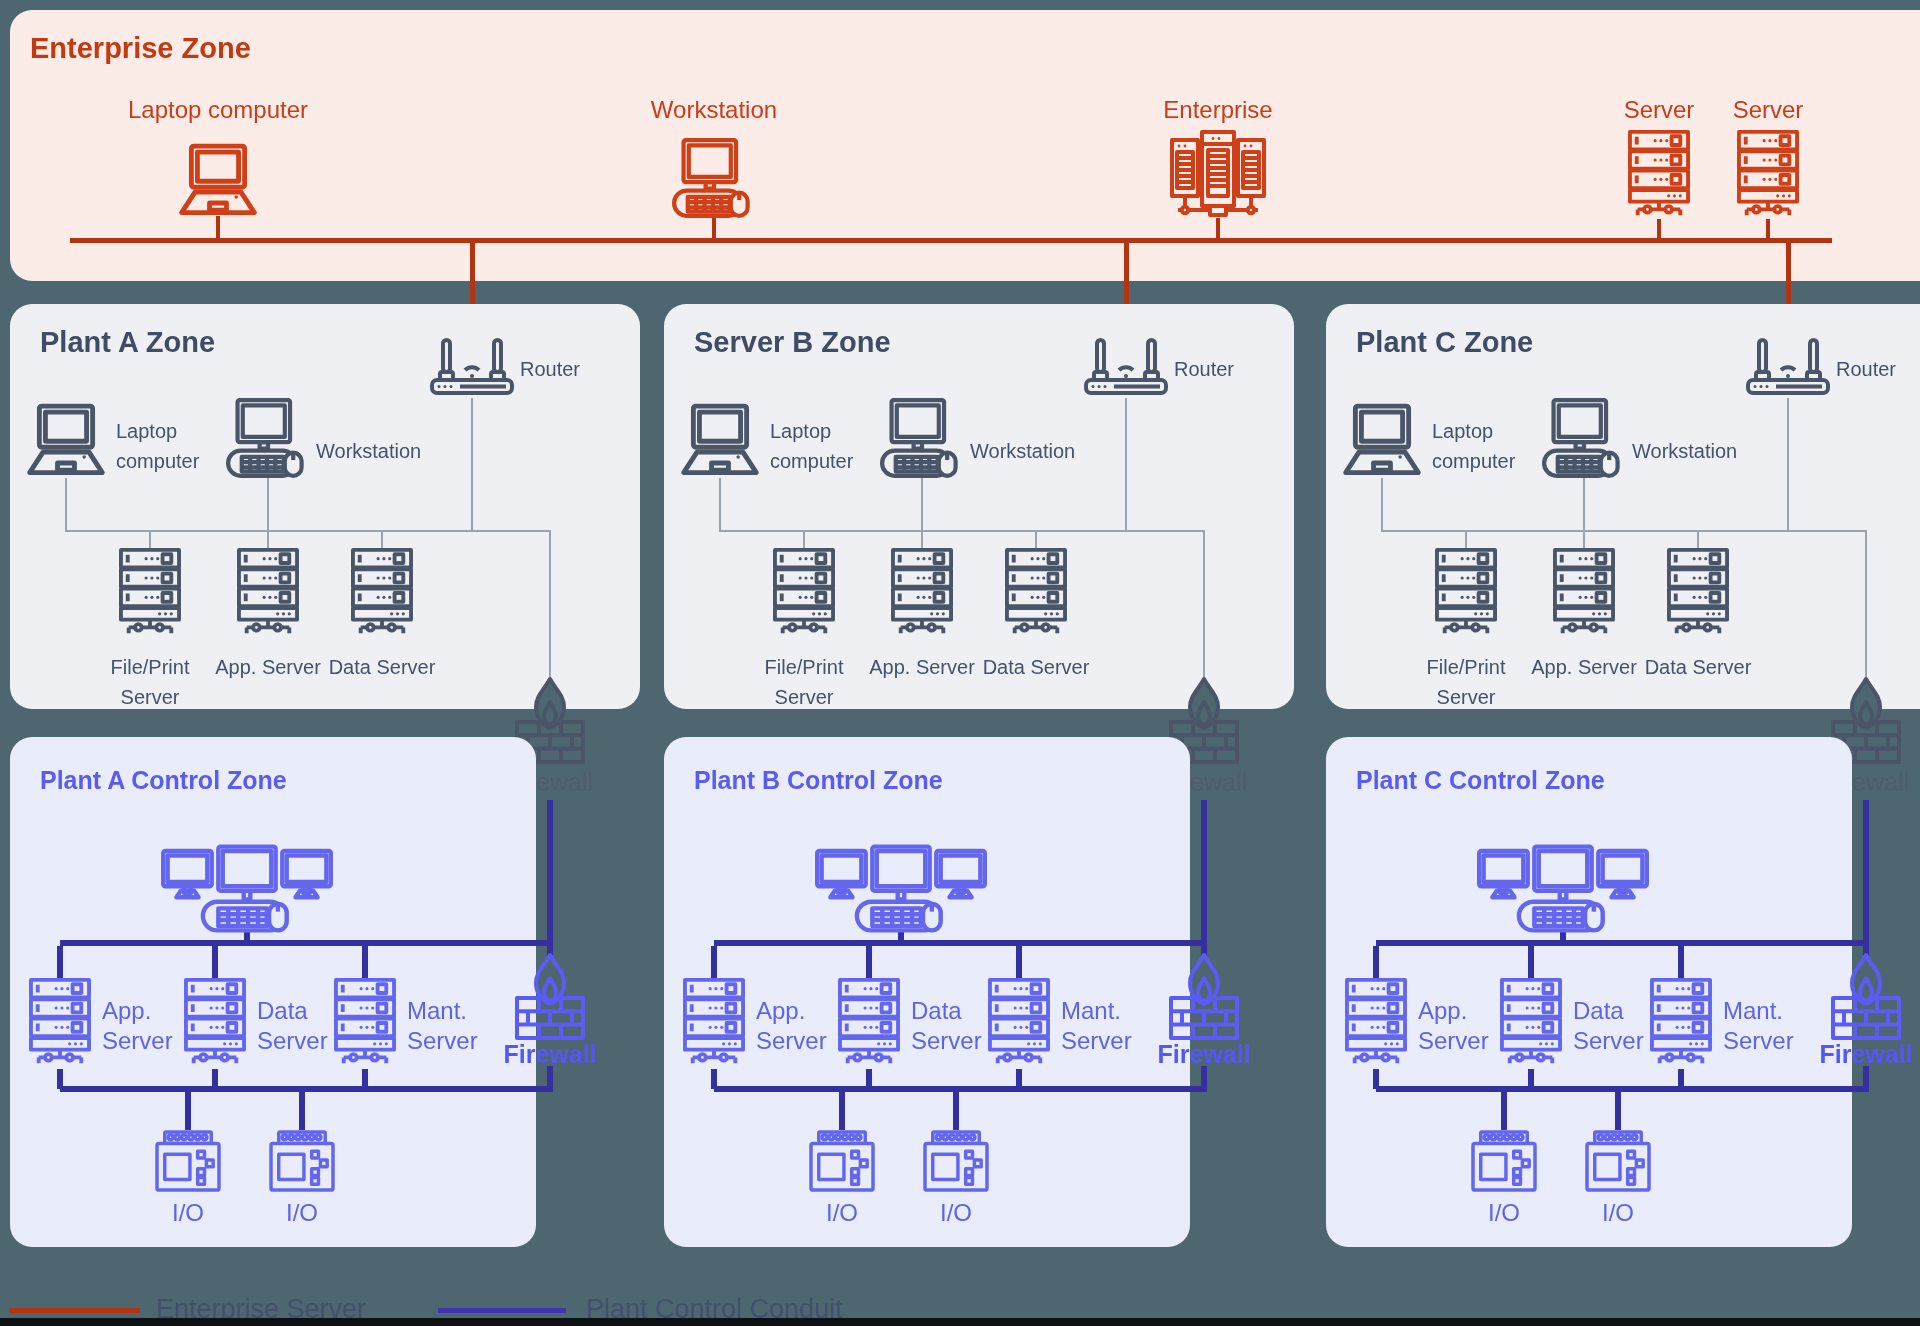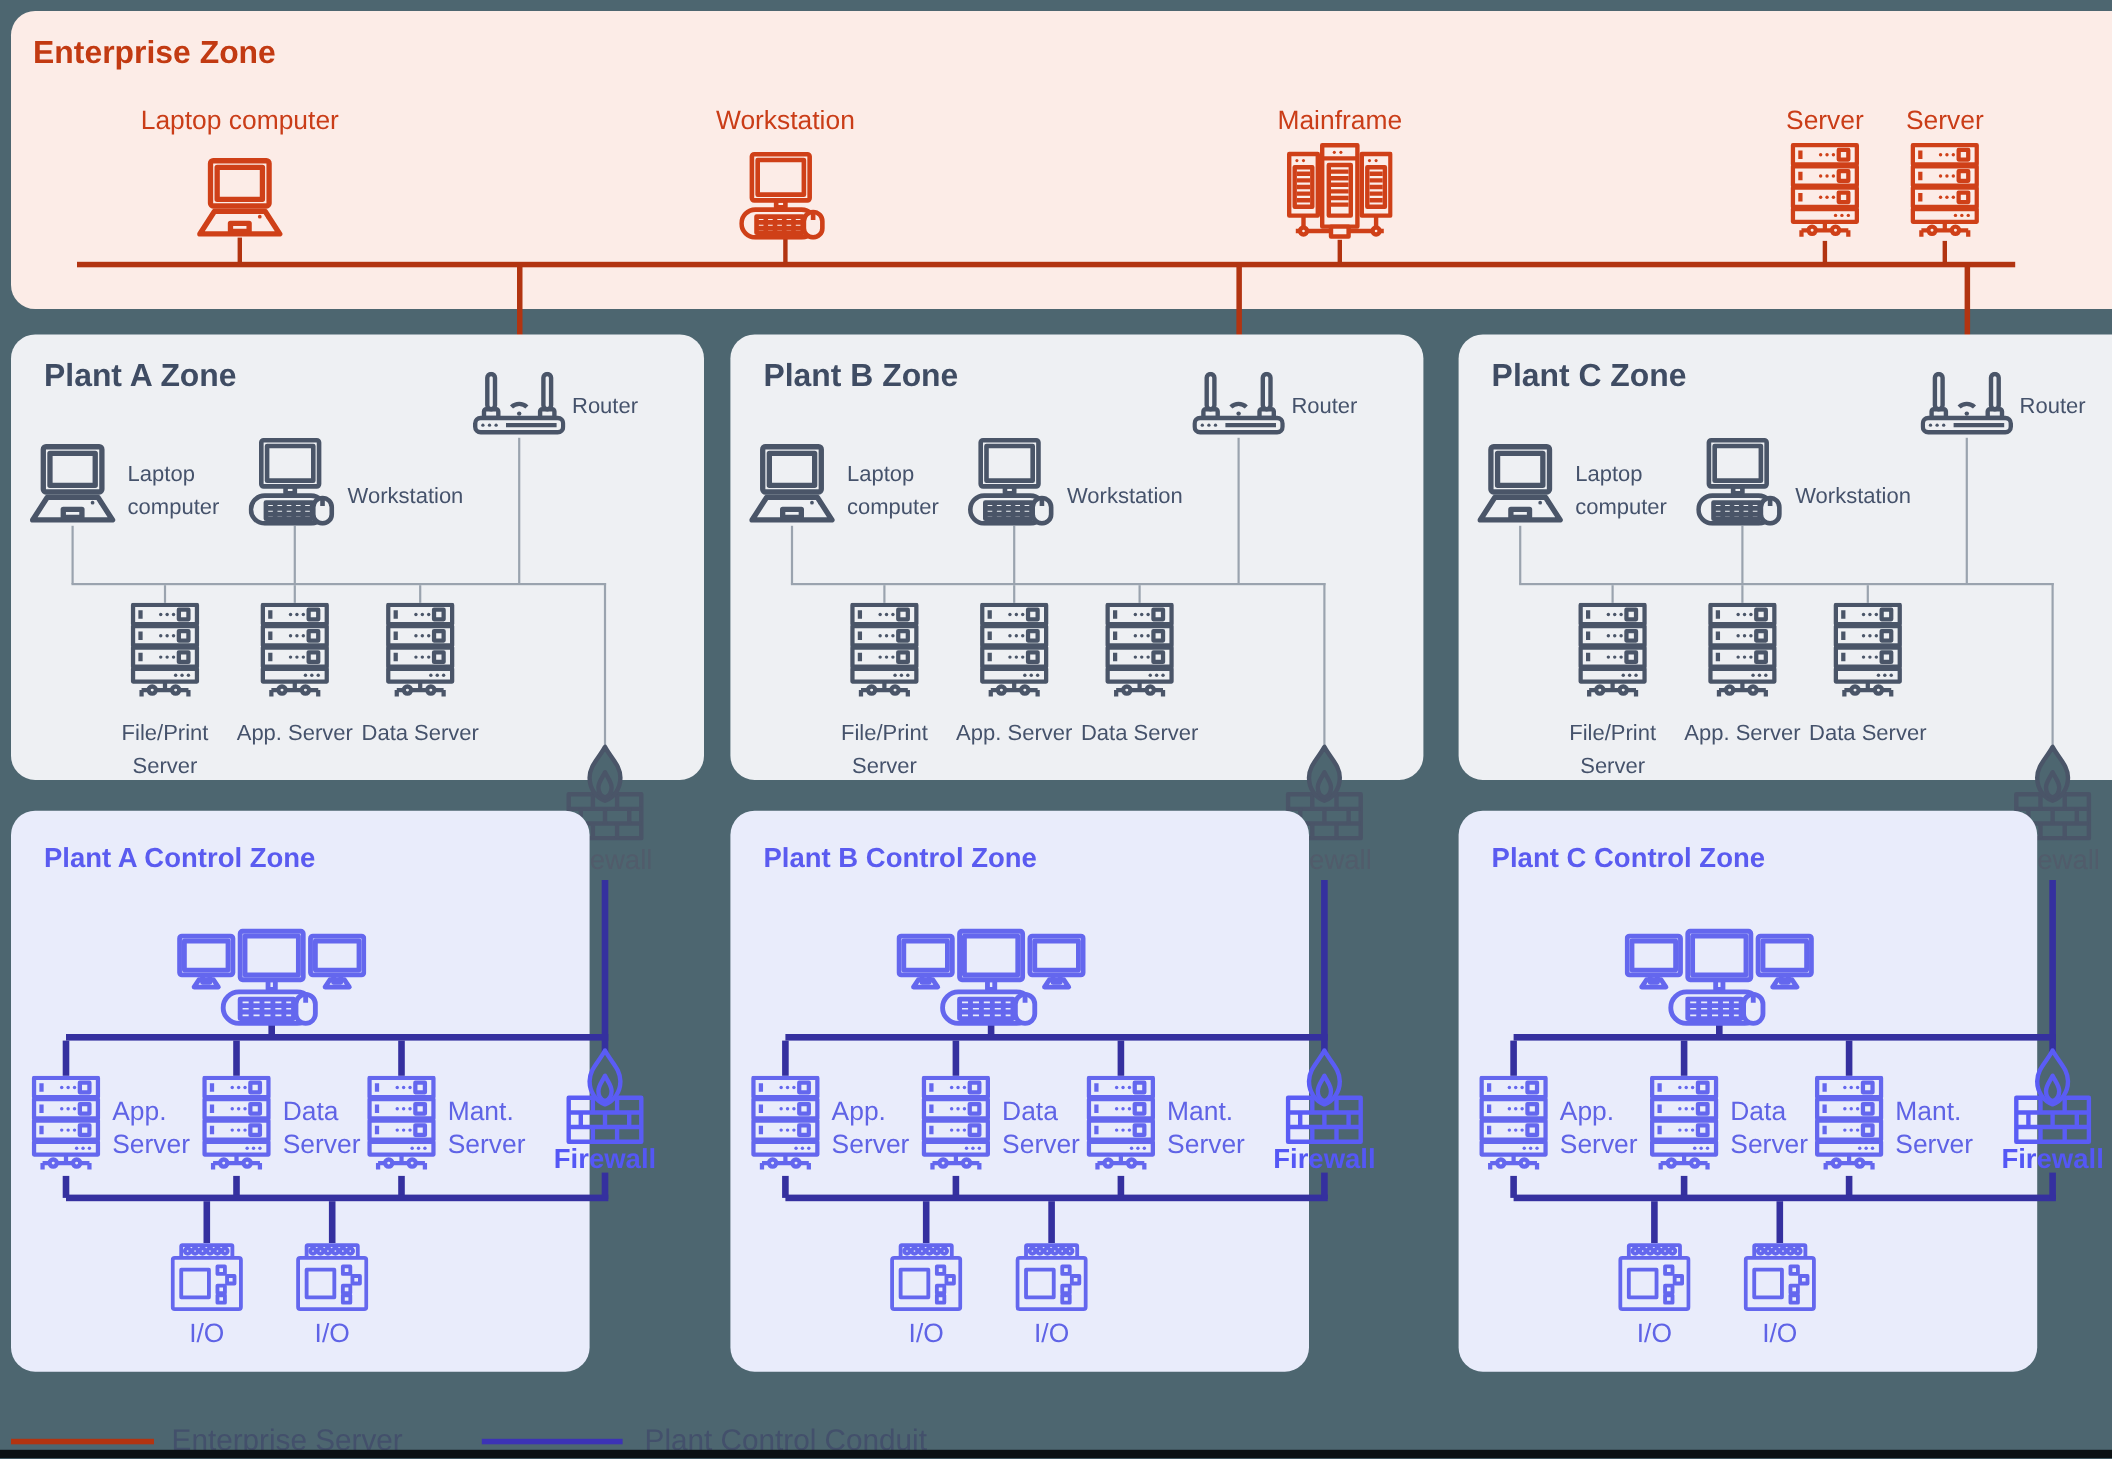--- a/index.html
+++ b/index.html
@@ -183,21 +183,21 @@
   </defs>
 </svg>
 
 <div class="canvas">
 
   <div class="zone z-ez" style="left:10px;top:10px;width:1900px;height:271px">
     <div class="t tt-ez" style="left:20px;top:22px">Enterprise Zone</div>
 
     <div class="t lb-ez" style="left:108px;top:86px;width:200px">Laptop computer</div>
     <div class="t lb-ez" style="left:604px;top:86px;width:200px">Workstation</div>
-    <div class="t lb-ez" style="left:1108px;top:86px;width:200px">Mainframe</div>
+    <div class="t lb-ez" style="left:1108px;top:86px;width:200px">Enterprise</div>
     <div class="t lb-ez" style="left:1559px;top:86px;width:180px">Server</div>
     <div class="t lb-ez" style="left:1668px;top:86px;width:180px">Server</div>
 
     <div class="line l-red" style="left:206px;top:206px;width:4px;height:24px"></div>
     <div class="line l-red" style="left:702px;top:206px;width:4px;height:24px"></div>
     <div class="line l-red" style="left:1206px;top:208px;width:4px;height:22px"></div>
     <div class="line l-red" style="left:1647px;top:209px;width:4px;height:21px"></div>
     <div class="line l-red" style="left:1756px;top:209px;width:4px;height:21px"></div>
     <div class="line l-red" style="left:60px;top:228px;width:1762px;height:5px"></div>
 
@@ -308,21 +308,21 @@
     <svg class="ico c-vi bg-cz" style="left:259px;top:1130px;width:66px;height:62px">
         <use href="#sym-io"></use>
       </svg>
     <div class="t lb-cz lb-c" style="left:145px;top:1198px;width:66px">I/O</div>
     <div class="t lb-cz lb-c" style="left:259px;top:1198px;width:66px">I/O</div>
   </div>
 
   <div class="col" style="left:664px">
     <div class="line l-red" style="left:460px;top:240px;width:5px;height:96px"></div>
     <div class="zone z-pz" style="left:0;top:304px;width:586px;height:405px"></div>
-    <div class="t tt-pz" style="left:30px;top:326px">Plant B Zone</div>
+    <div class="t tt-pz" style="left:30px;top:326px">Server B Zone</div>
 
     <div class="line l-gray" style="left:55px;top:478px;width:2px;height:53px"></div>
     <div class="line l-gray" style="left:257px;top:478px;width:2px;height:53px"></div>
     <div class="line l-gray" style="left:461px;top:398px;width:2px;height:133px"></div>
     <div class="line l-gray" style="left:55px;top:530px;width:486px;height:2px"></div>
     <div class="line l-gray" style="left:539px;top:530px;width:2px;height:150px"></div>
     <div class="line l-gray" style="left:139px;top:532px;width:2px;height:16px"></div>
     <div class="line l-gray" style="left:257px;top:532px;width:2px;height:16px"></div>
     <div class="line l-gray" style="left:371px;top:532px;width:2px;height:16px"></div>
 

